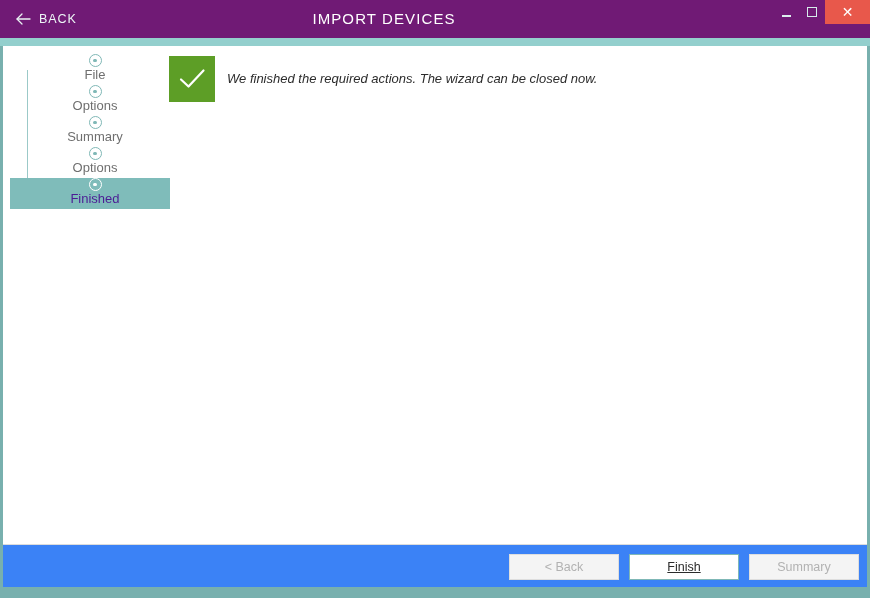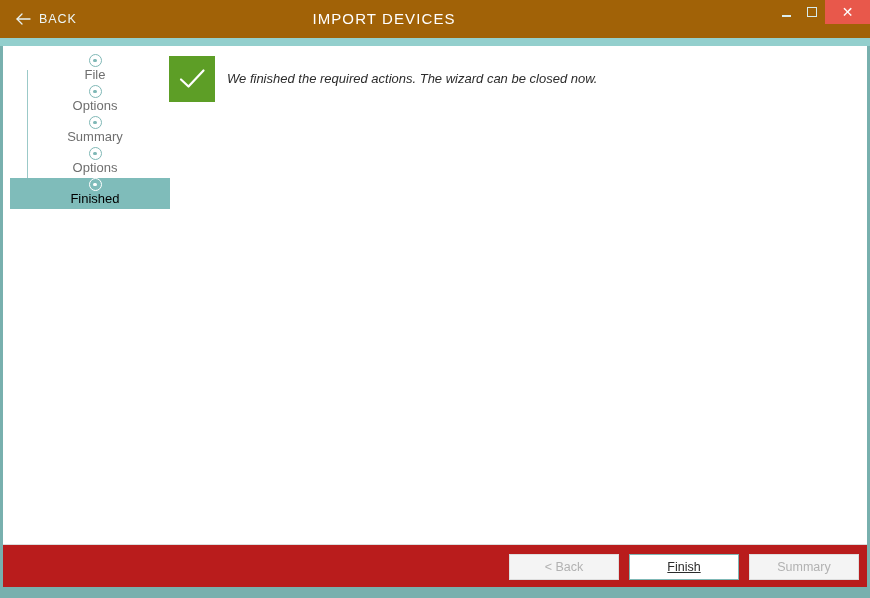--- a/index.html
+++ b/index.html
@@ -23,21 +23,21 @@
     background: #78b0ae;
     overflow: hidden;
   }
 
   
   .titlebar {
     position: absolute;
     left: 0; top: 0;
     width: 870px;
     height: 38px;
-    background: #a16207;
+    background: #701a75;
   }
   .back-btn {
     position: absolute;
     left: 10px; top: 6px;
     height: 26px;
     display: flex;
     align-items: center;
     gap: 8px;
     padding: 0 6px;
     cursor: pointer;
@@ -178,21 +178,21 @@
     background: #7fbcba;
   }
   .step.active .step-icon {
     border-color: #ffffff;
     background: transparent;
   }
   .step.active .step-icon .dot {
     background: #ffffff;
   }
   .step.active .step-label {
-    color: #000000;
+    color: #4c1d95;
   }
 
   
   .main {
     position: absolute;
     left: 166px; top: 10px;
     right: 10px;
   }
   .result-row {
     display: flex;
@@ -220,21 +220,21 @@
     font-size: 13px;
     color: #2c2c2c;
   }
 
   
   .footer {
     position: absolute;
     left: 3px; top: 544px;
     width: 864px;
     height: 43px;
-    background: #b91c1c;
+    background: #3b82f6;
     border-top: 1px solid #dcdcdc;
     box-sizing: border-box;
   }
   .footer-buttons {
     position: absolute;
     right: 8px; top: 9px;
     display: flex;
     gap: 10px;
   }
   .btn {

